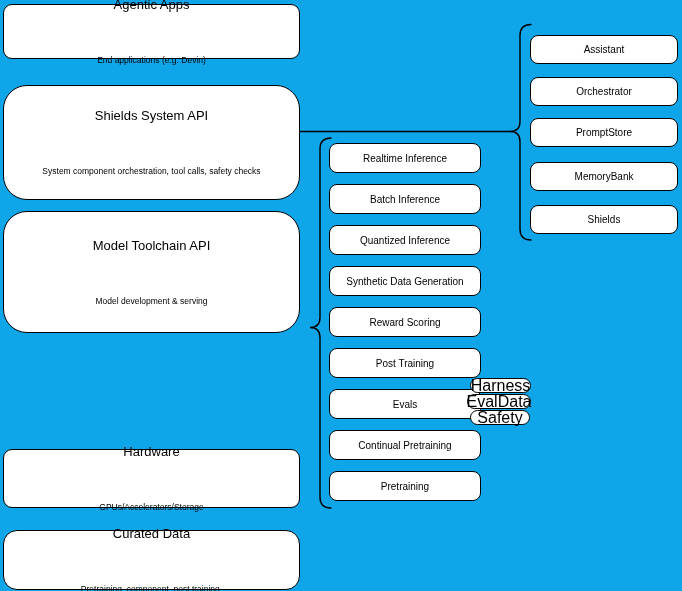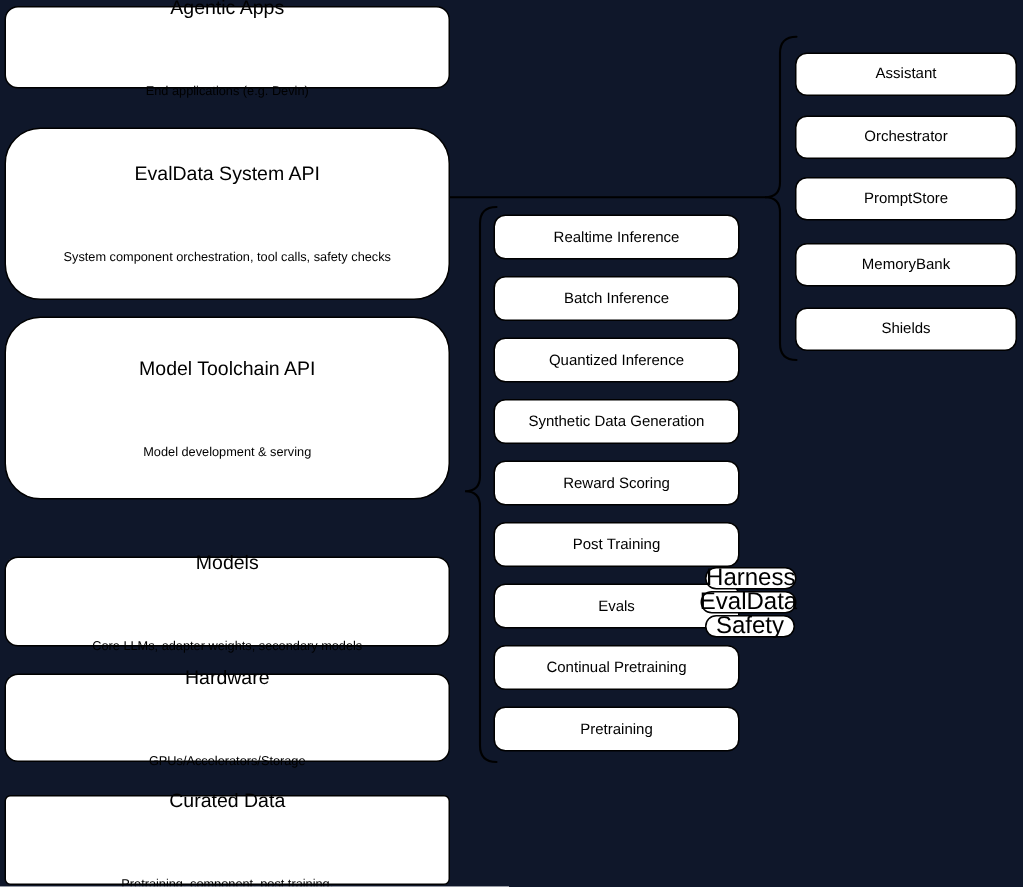--- a/index.html
+++ b/index.html
@@ -1,34 +1,34 @@
 <!DOCTYPE html>
 <html><head>
 <meta charset="utf-8">
 <style>
   html,body{margin:0;padding:0;background:#fff;}
   .canvas{
-    position:relative;width:682px;height:591px;background:#0f172a;
+    position:relative;width:682px;height:591px;background:#0ea5e9;
     font-family:"Liberation Sans",sans-serif;color:#000;overflow:hidden;
   }
   .links{position:absolute;left:0;top:0;width:682px;height:591px;z-index:0;}
   .lbox{
     position:absolute;left:3px;width:297px;box-sizing:border-box;
     border:1.4px solid #000;background:#fff;z-index:1;
     display:flex;flex-direction:column;align-items:center;justify-content:center;
     gap:4px;text-align:center;
   }
   .ltitle{font-size:13px;line-height:14px;}
   .lsub{font-size:8.5px;line-height:10px;margin-top:39px;}
   .node{
     position:absolute;box-sizing:border-box;border:1.4px solid #000;background:#fff;
     display:flex;align-items:center;justify-content:center;text-align:center;
     border-radius:8px;z-index:1;font-size:10px;
   }
-  .mnode{left:329px;width:164px;height:30px;}
+  .mnode{left:329px;width:152px;height:30px;}
   .rnode{left:530px;width:148px;height:29px;}
   .pill{
     position:absolute;box-sizing:border-box;border:1.4px solid #000;background:#fff;
     border-radius:8px;display:flex;align-items:center;justify-content:center;
     font-size:16px;height:15px;z-index:3;
   }
 </style>
 </head>
 <body>
 
@@ -38,36 +38,32 @@
     <path d="M300,131.5 L511,131.5" stroke="#000" stroke-width="1.4" fill="none"></path>
     <path d="M331,138 Q320,138 320,149 L320,317.5 Q320,327.5 310,327.5 Q320,327.5 320,337.5 L320,497 Q320,508 331,508" stroke="#000" stroke-width="1.4" fill="none" stroke-linecap="round"></path>
     <path d="M531,24.5 Q520,24.5 520,35.5 L520,121.5 Q520,131.5 510,131.5 Q520,131.5 520,141.5 L520,229 Q520,240 531,240" stroke="#000" stroke-width="1.4" fill="none" stroke-linecap="round"></path>
   </svg>
 
   <div class="lbox" style="top:4px;height:55px;border-radius:9px">
     <div class="ltitle">Agentic Apps</div>
     <div class="lsub">End applications (e.g. Devin)</div>
   </div>
   <div class="lbox" style="top:85px;height:115px;border-radius:24px">
-    <div class="ltitle">EvalData System API</div>
+    <div class="ltitle">Shields System API</div>
     <div class="lsub">System component orchestration, tool calls, safety checks</div>
   </div>
   <div class="lbox" style="top:211px;height:122px;border-radius:24px">
     <div class="ltitle">Model Toolchain API</div>
     <div class="lsub">Model development &amp; serving</div>
   </div>
-  <div class="lbox" style="top:371px;height:60px;border-radius:9px">
-    <div class="ltitle">Models</div>
-    <div class="lsub">Core LLMs, adapter weights, secondary models</div>
-  </div>
   <div class="lbox" style="top:449px;height:59px;border-radius:9px">
     <div class="ltitle">Hardware</div>
     <div class="lsub">GPUs/Accelerators/Storage</div>
   </div>
-  <div class="lbox" style="top:530px;height:60px;border-radius:4px">
+  <div class="lbox" style="top:530px;height:60px;border-radius:14px">
     <div class="ltitle">Curated Data</div>
     <div class="lsub">Pretraining, component, post training.</div>
   </div>
 
   <div class="node mnode" style="top:143px">Realtime Inference</div>
   <div class="node mnode" style="top:184px">Batch Inference</div>
   <div class="node mnode" style="top:225px">Quantized Inference</div>
   <div class="node mnode" style="top:266px">Synthetic Data Generation</div>
   <div class="node mnode" style="top:307px">Reward Scoring</div>
   <div class="node mnode" style="top:348px">Post Training</div>

